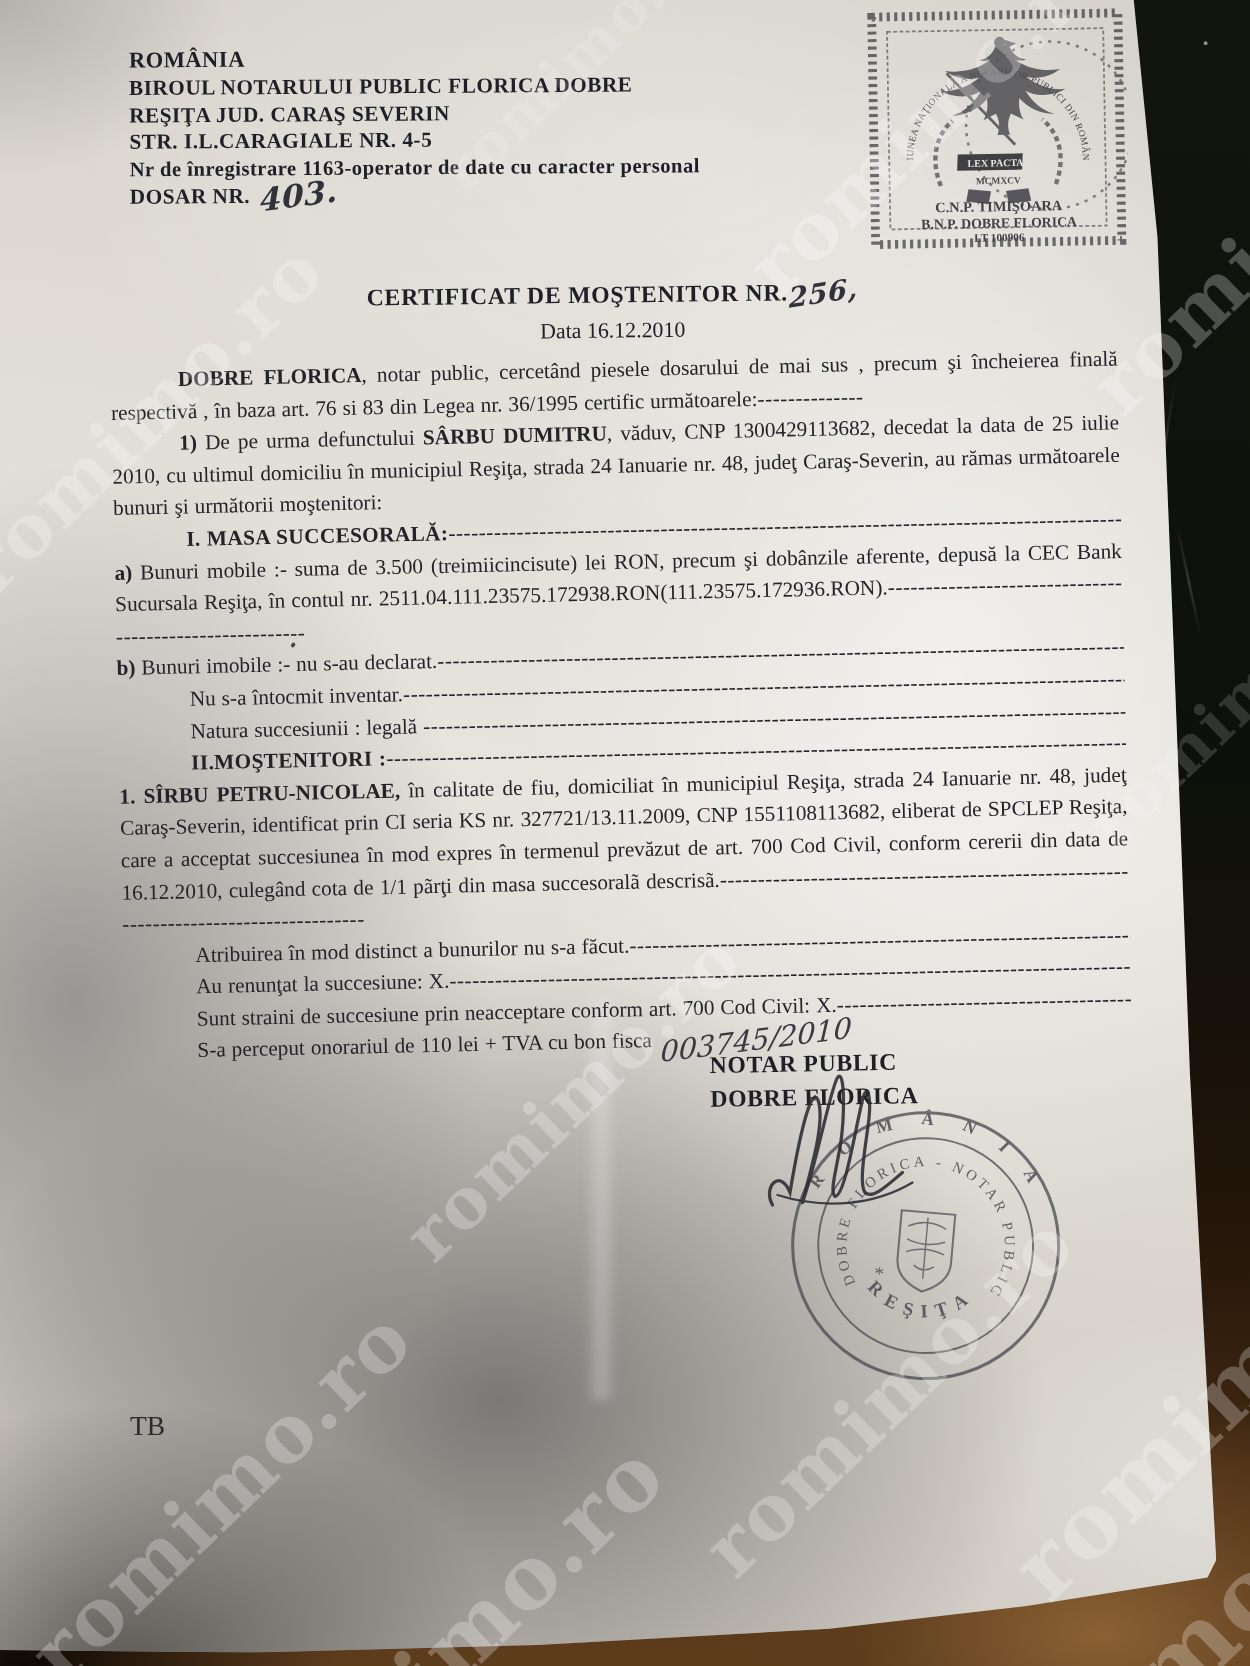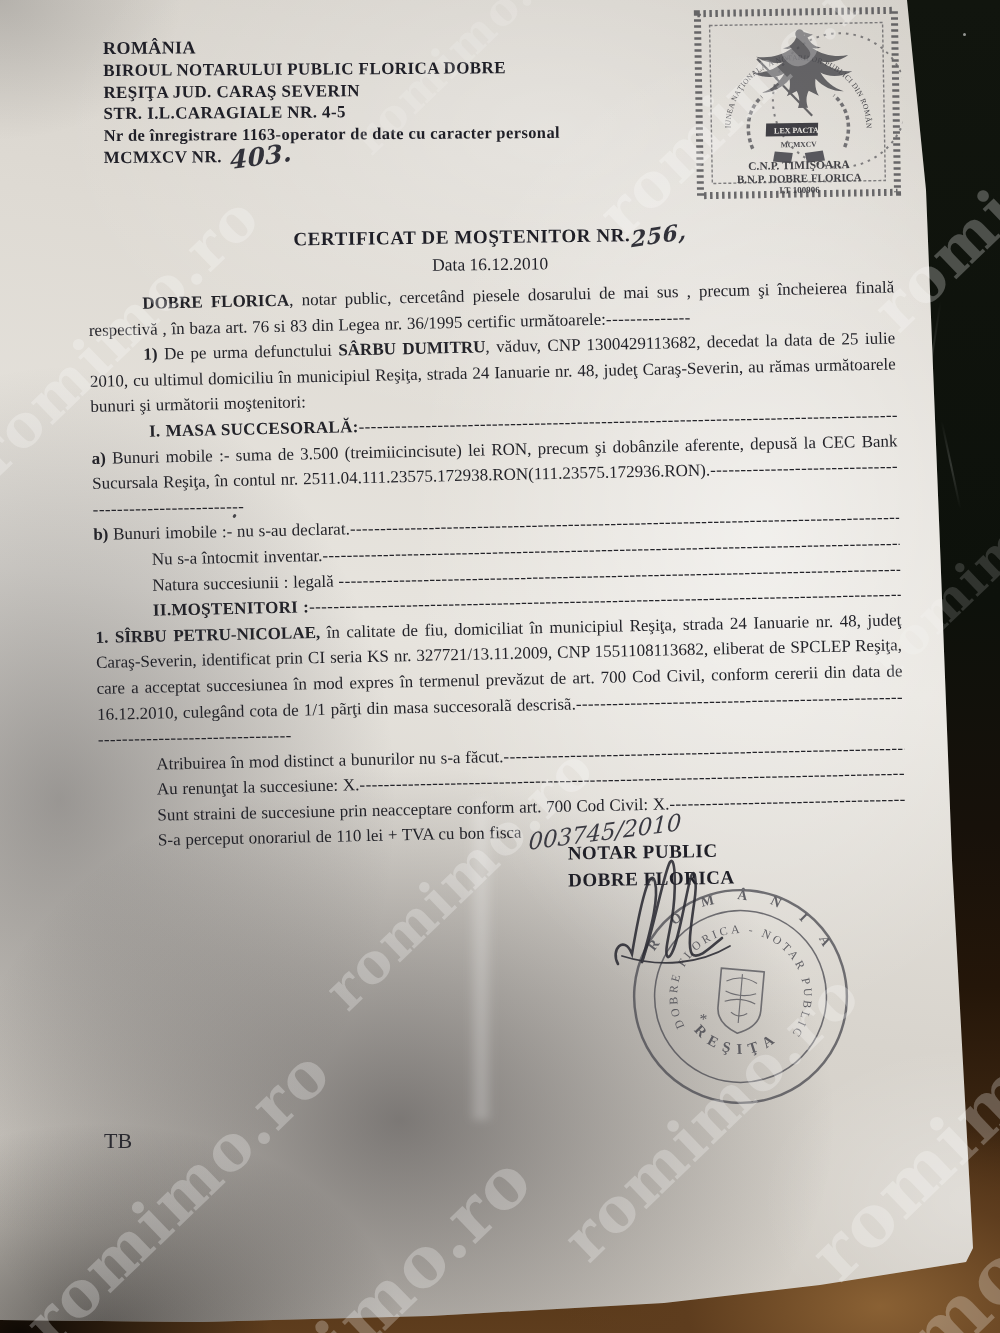--- a/index.html
+++ b/index.html
@@ -90,21 +90,21 @@
   <div class="paper">
     <div class="crease"></div>
     <div class="inkspeck"></div>
 
     <div class="header">
       <div class="h-line first">ROMÂNIA</div>
       <div class="h-line">BIROUL NOTARULUI PUBLIC FLORICA DOBRE</div>
       <div class="h-line">REŞIŢA JUD. CARAŞ SEVERIN</div>
       <div class="h-line">STR. I.L.CARAGIALE NR. 4-5</div>
       <div class="h-line" style="font-size:16.5px">Nr de înregistrare 1163-operator de date cu caracter personal</div>
-      <div class="h-line"><span>MCMXCV NR.</span><span class="hw hw-dosar">403.</span></div>
+      <div class="h-line"><span>DOSAR NR.</span><span class="hw hw-dosar">403.</span></div>
     </div>
 
     <svg class="seal" width="208" height="200" viewBox="0 0 208 200">
       <g fill="none" stroke="#34343a">
         <rect x="5" y="6" width="197" height="182" stroke-width="7" stroke-dasharray="2.5 3.5" opacity=".8"></rect>
         <rect x="17" y="18" width="173" height="158" stroke-width="1.4" stroke-dasharray="3 2" opacity=".65"></rect>
         <circle cx="146" cy="95" r="67" stroke-width="2" stroke-dasharray="2.5 5" opacity=".65"></circle>
       </g>
       <defs>
           <path id="sealArc" d="M 36 122 A 68 68 0 1 1 172 122" fill="none"></path>

